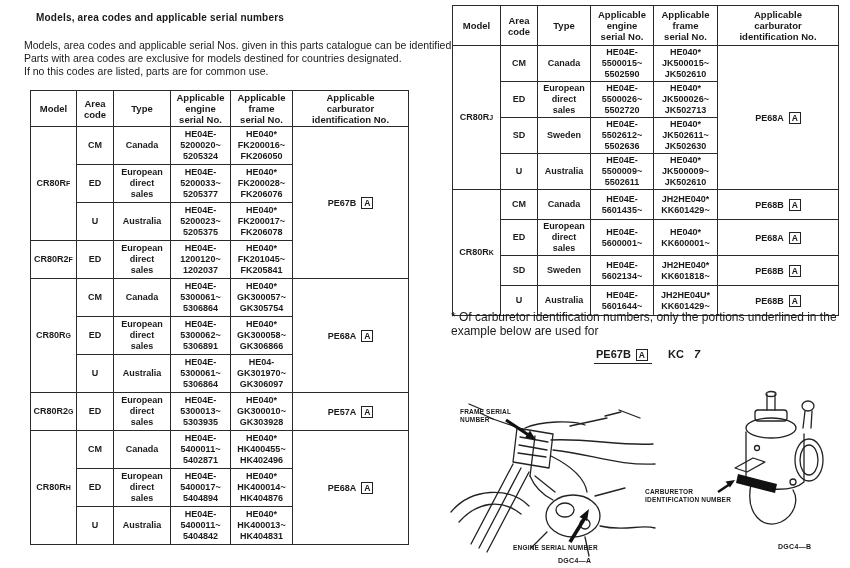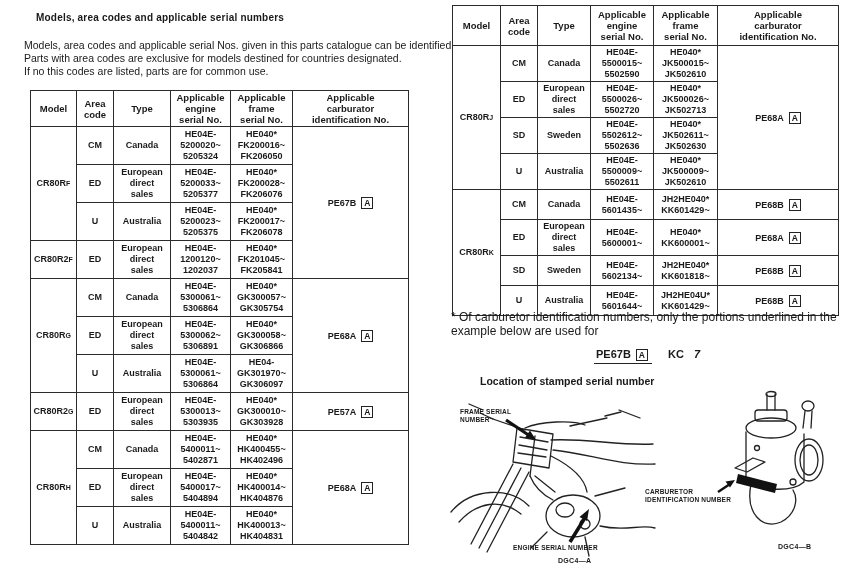--- a/index.html
+++ b/index.html
@@ -328,21 +328,20 @@
         <td class="carb-cell"><span>PE68B</span><span class="abox">A</span></td>
       </tr>
     </tbody>
   </table>
 
   <div class="footnote">
     <div>* Of carburetor identification numbers, only the portions underlined in the example below are used for</div>
   </div>
   <div class="example"><span class="ul"><span>PE67B</span><span class="abox">A</span></span><span class="kc">KC</span><span class="kana">7</span></div>
 
-  <div class="loc-title">Location of stamped serial number</div>
 
   <div class="diagrams">
 
     <svg style="left:5px; top:8px;" width="225" height="165" viewBox="0 0 225 165">
       <g fill="none" stroke="#222" stroke-width="1.3" stroke-linecap="round" stroke-linejoin="round">
         <path d="M55 22 L90 34"></path>
           <path d="M45 17 L58 23"></path>
         <path d="M135 30 L172 22"></path>
           <path d="M170 20 L186 16"></path>
         <path d="M90 32 C105 25 138 24 150 29"></path>

